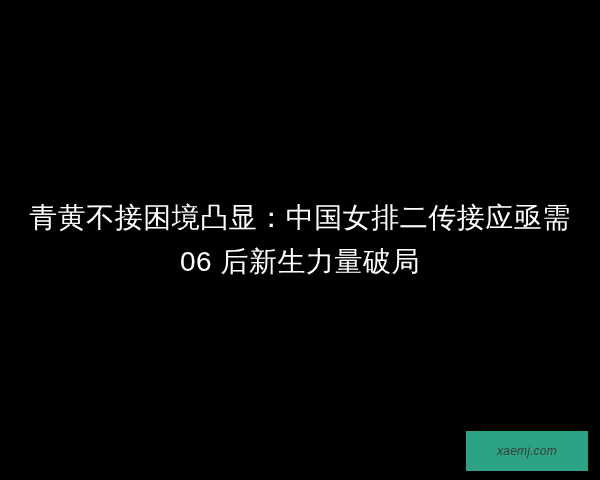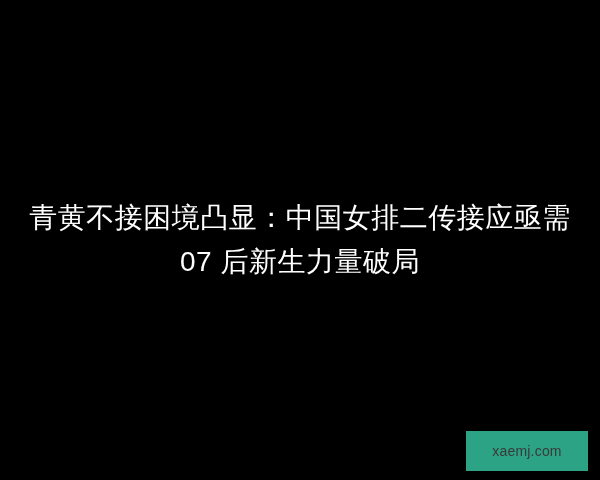--- a/index.html
+++ b/index.html
@@ -106,36 +106,37 @@
     width: 122px;
     height: 40px;
     background: #2ba384;
     display: flex;
     align-items: center;
     justify-content: center;
     box-sizing: border-box;
   }
   .watermark-text {
     color: #3a3a3a;
-    font-size: 14px;
+    font-size: 12px;
     font-weight: 400;
     letter-spacing: 0.2px;
     line-height: 1;
+    font-style: italic;
   }
 </style>
 </head>
 <body>
 
 <div class="canvas">
 
   <div class="bg-gradient"></div>
   <div class="bg-noise"></div>
   <div class="bg-noise-2"></div>
 
   <div class="headline-wrap">
-    <h1 class="headline">青黄不接困境凸显：中国女排二传接应亟需 07 后新生力量破局</h1>
+    <h1 class="headline">青黄不接困境凸显：中国女排二传接应亟需 06 后新生力量破局</h1>
   </div>
 
   <div class="watermark-badge">
     <span class="watermark-text">xaemj.com</span>
   </div>
 
 </div>
 
 </body></html>

